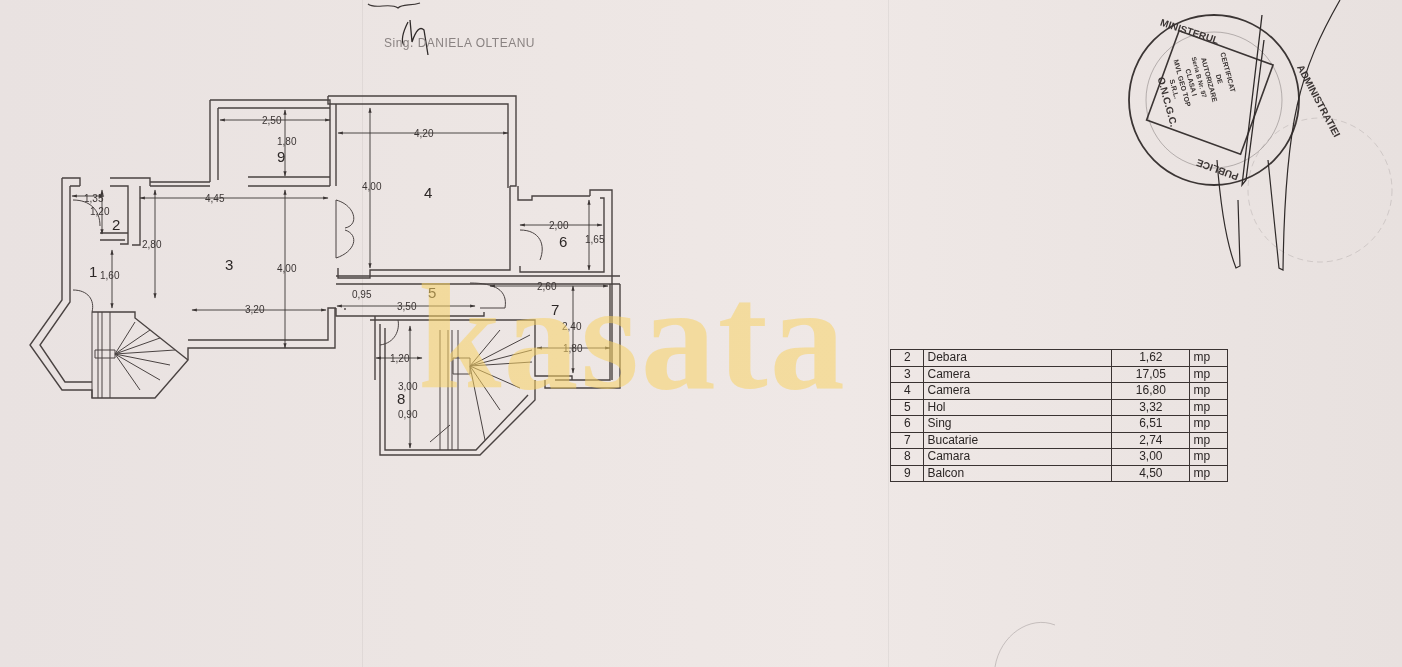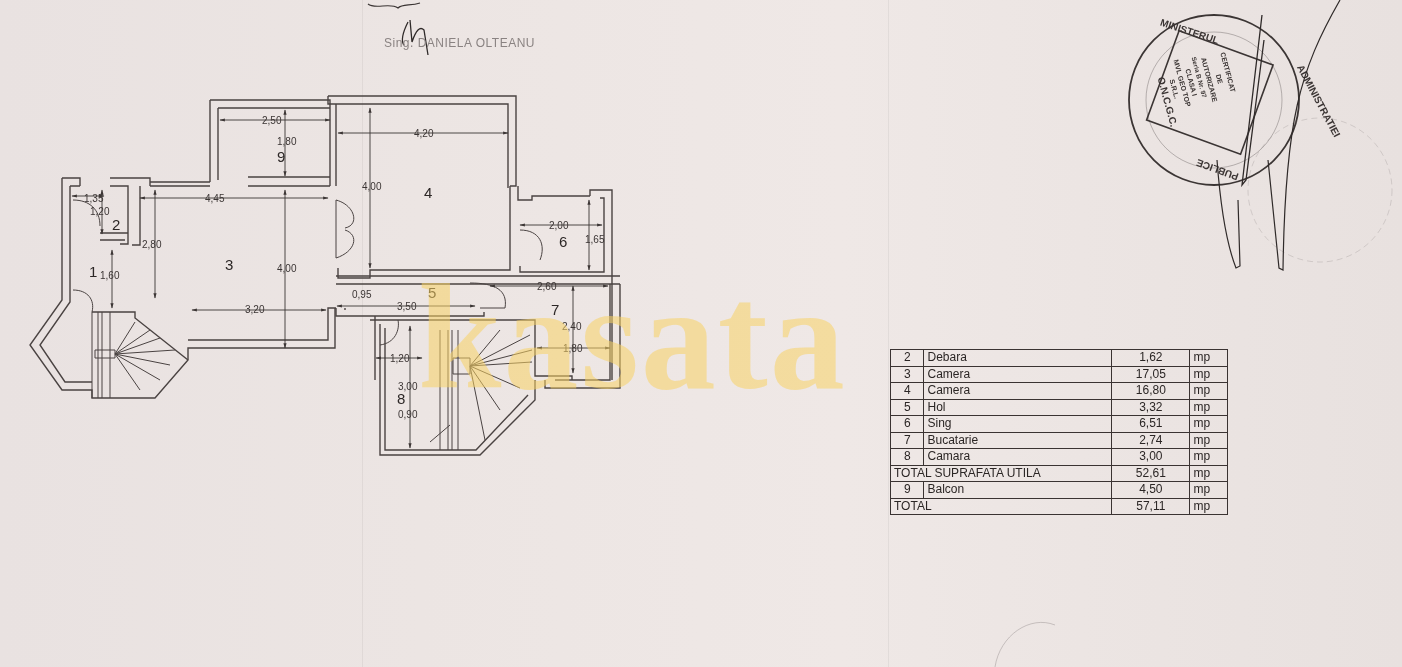--- a/index.html
+++ b/index.html
@@ -233,29 +233,19 @@
       <td class="val">2,74</td>
       <td class="unit">mp</td>
     </tr>
     <tr>
       <td class="no">8</td>
       <td class="name">Camara</td>
       <td class="val">3,00</td>
       <td class="unit">mp</td>
     </tr>
     <tr>
-      <td colspan="2">TOTAL SUPRAFATA UTILA</td>
-      <td class="val">52,61</td>
-      <td class="unit">mp</td>
-    </tr>
-    <tr>
       <td class="no">9</td>
       <td class="name">Balcon</td>
       <td class="val">4,50</td>
       <td class="unit">mp</td>
     </tr>
-    <tr>
-      <td colspan="2">TOTAL</td>
-      <td class="val">57,11</td>
-      <td class="unit">mp</td>
-    </tr>
   </tbody>
 </table>
 
 </body></html>

